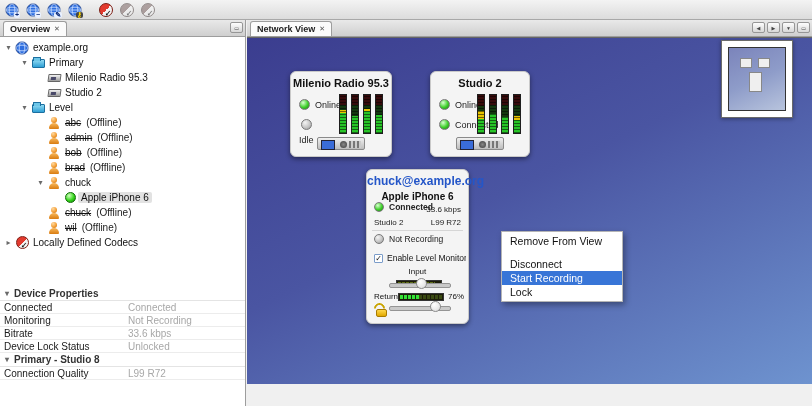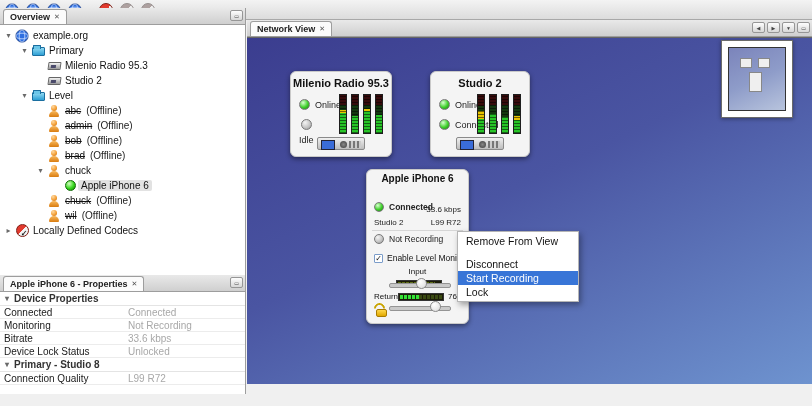--- a/index.html
+++ b/index.html
@@ -24,21 +24,21 @@
   .tabbar { height:17px; background:linear-gradient(#e9e9e9,#cfcfcf); border-bottom:1px solid #9d9d9d;
     display:flex; align-items:flex-end; position:relative; }
   .tab { background:#fbfbfb; border:1px solid #9d9d9d; border-bottom:none; border-radius:3px 3px 0 0;
     font-size:9px; font-weight:bold; padding:2px 6px 2px 6px; margin-left:3px; display:flex; gap:4px; align-items:center; color:#222; }
   .tab .x { font-size:7px; color:#555; font-weight:normal; }
   .bar-btns { position:absolute; right:2px; top:2px; display:flex; gap:2px; }
   .mini-btn { width:13px; height:11px; border:1px solid #969696; background:linear-gradient(#fdfdfd,#d8d8d8);
     border-radius:2px; font-size:5px; color:#444; display:flex; align-items:center; justify-content:center; }
 
   
-  .left-panel { position:absolute; left:0; top:8px; width:246px; height:386px; background:#fff; border-right:1px solid #9d9d9d; }
+  .left-panel { position:absolute; left:0; top:20px; width:246px; height:386px; background:#fff; border-right:1px solid #9d9d9d; }
   .tree { position:absolute; left:0; top:17px; width:100%; height:250px; background:#fff; overflow:hidden; padding-top:3px; }
   .trow { display:flex; align-items:center; height:15px; white-space:nowrap; }
   .pl0{padding-left:3px} .pl1{padding-left:19px} .pl2{padding-left:35px} .pl3{padding-left:51px}
   .exp { width:11px; font-size:8px; color:#6a6a6a; text-align:center; flex:none; }
   .ticon { width:16px; flex:none; display:flex; align-items:center; justify-content:center; }
   .tlabel { padding:0 3px; }
   .strike { text-decoration:line-through; }
   .suffix { color:#222; margin-left:2px; }
   .selrow .tlabel { background:#e2e2e2; border-radius:2px; }
 
@@ -110,21 +110,21 @@
     background:repeating-linear-gradient(to right,#3a4a12 0 3px,#1c1c08 3px 4px); }
   .slider { position:absolute; left:22px; width:62px; height:12px; }
   .slider::before { content:""; position:absolute; left:0; right:0; top:5px; height:3px; background:#c9c9c9; border:1px solid #949494; border-radius:2px; }
   .thumb { position:absolute; top:0; width:11px; height:11px; border-radius:50%; border:1px solid #8a8a8a;
     background:radial-gradient(circle at 35% 30%,#ffffff,#d9d9d9); }
   .padlock { position:absolute; left:9px; bottom:6px; width:11px; height:8px; background:linear-gradient(#ffd84d,#e0a800); border:1px solid #a87b00; border-radius:2px; }
   .padlock::before { content:""; position:absolute; left:-3px; top:-7px; width:7px; height:7px;
     border:2px solid #c9a400; border-radius:50%; border-bottom-color:transparent; border-left-color:transparent; transform:rotate(-45deg); }
 
   
-  .menu { position:absolute; width:122px; background:#ffffff; border:1px solid #b5b5b5; box-shadow:2px 3px 6px rgba(0,0,0,.35); font-size:10.5px; padding:2px 0; }
+  .menu { position:absolute; width:122px; background:#ffffff; border:1px solid #b5b5b5; box-shadow:2px 3px 6px rgba(0,0,0,.35); font-size:10.5px; padding:2px 0;margin-left:44px; }
   .mi { height:14px; line-height:14px; padding-left:8px; color:#111; white-space:nowrap; }
   .mi.sel { background:#3875d7; color:#fff; }
   .msep { height:9px; }
 
   
   .minimap { position:absolute; background:#fff; border:1px solid #6a6a6a; box-shadow:0 1px 4px rgba(0,0,0,.4); }
   .mm-inner { position:absolute; left:6px; top:6px; right:6px; bottom:6px;
     background:linear-gradient(155deg,#7b84bb 0%,#8e9cc9 50%,#b8c4dd 100%); border:1px solid #333; }
   .mmcard { position:absolute; background:#efefef; border:1px solid #888; }
 </style>
@@ -298,31 +298,20 @@
     <div class="trow pl0">
       <span class="exp">▸</span>
       <span class="ticon">
           <span class="codec-circle small"></span>
         </span>
       <span class="tlabel">Locally Defined Codecs</span>
     </div>
   </div>
 
   <div class="props-panel">
-    <div class="tabbar">
-      <div class="tab">
-        <span>Apple iPhone 6 - Properties</span>
-        <span class="x">✕</span>
-      </div>
-      <div class="bar-btns">
-        <div class="mini-btn">
-            <span>▭</span>
-          </div>
-      </div>
-    </div>
     <div class="props-body">
       <div class="sect">
         <span class="exp">▾</span>
         <span>Device Properties</span>
       </div>
       <div class="prow">
         <span class="pl">Connected</span>
         <span class="pv">Connected</span>
       </div>
       <div class="prow">
@@ -409,20 +398,21 @@
           <div class="vm f"></div>
           <div class="vm g"></div>
           <div class="vm h"></div>
       </div>
       <div class="devimg">
           <span class="devbtns"></span>
         </div>
     </div>
 
     <div class="card" style="left:119px; top:131px; width:103px; height:155px;">
+      <div class="chuck-title">chuck@example.org</div>
       <div class="chuck-sub">Apple iPhone 6</div>
       <div class="ledrow" style="top:32px; left:7px; font-size:8.5px; font-weight:bold;">
         <span class="led green" style="width:10px;height:10px;"></span>
         <span>Connected</span>
       </div>
       <span class="inline-right" style="top:35px;">33.6 kbps</span>
       <span class="small-left" style="top:48px;">Studio 2</span>
       <span class="inline-right" style="top:48px;">L99 R72</span>
       <div class="divider" style="top:60px;"></div>
       <div class="ledrow" style="top:64px; left:7px; font-size:8.5px;">

